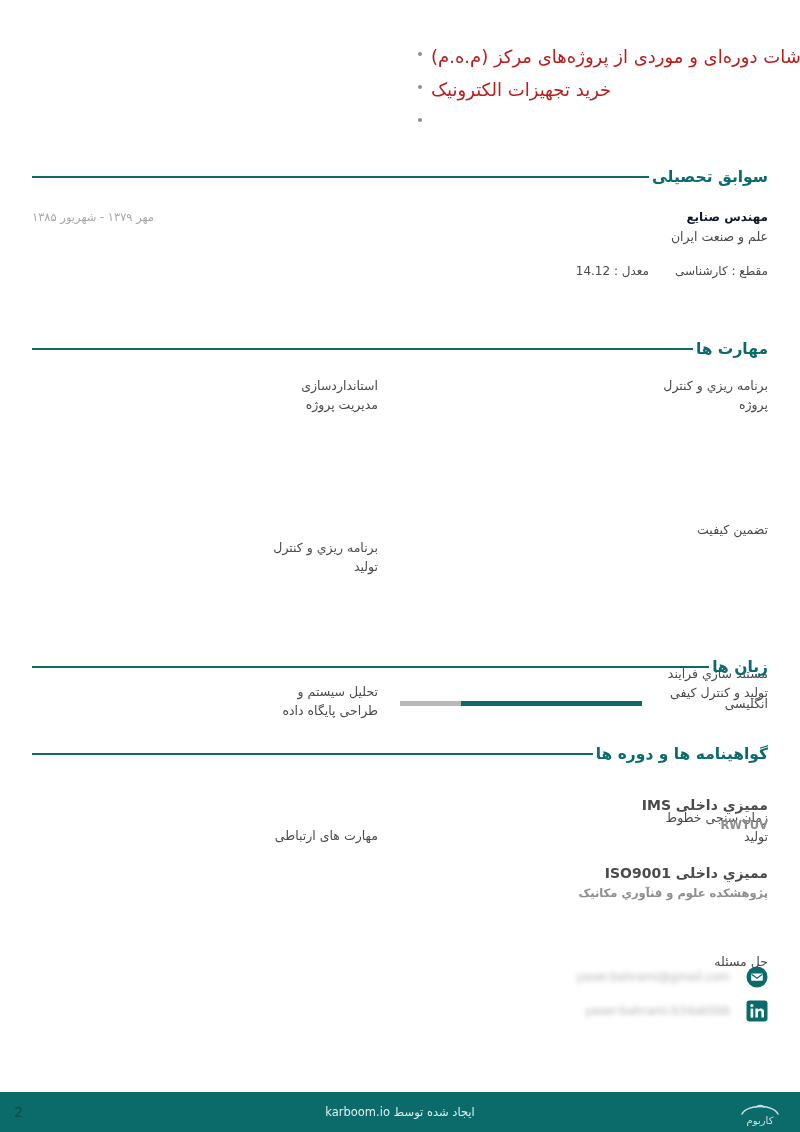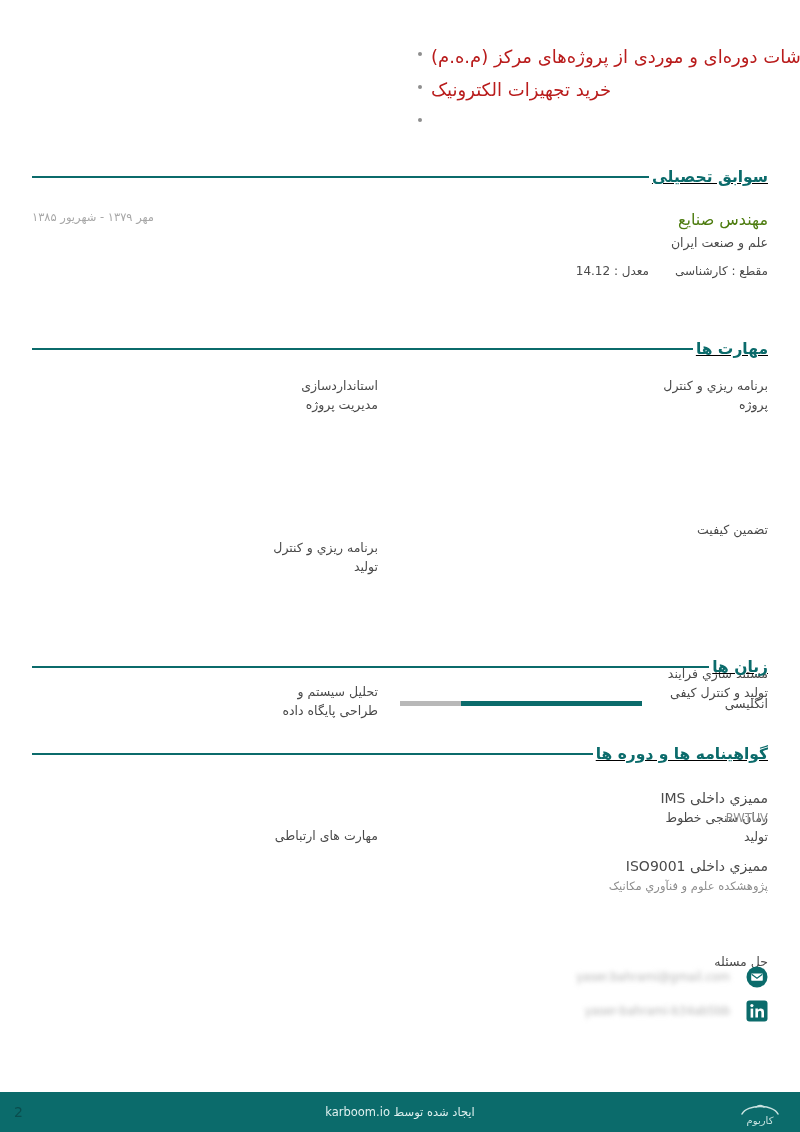--- a/index.html
+++ b/index.html
@@ -23,32 +23,31 @@
   .bullet-text {
     font-size:18px; color:#b91c1c; line-height:1.45; text-align:right;
     direction:rtl; white-space:nowrap;
   }
 
   
   .section { position:absolute; left:32px; right:32px; }
   .sec-head {
     display:flex; flex-direction:row; align-items:center; gap:3px;
     direction:rtl;
-    text-decoration:underline;
   }
   .sec-title {
     font-size:15.5px; font-weight:bold; color:#0b6b6b;
     white-space:nowrap; direction:rtl;
   }
   .sec-rule { flex:1 1 auto; height:2px; background:#0b6b6b; }
 
   
   .edu-body { position:relative; margin-top:22px; height:92px; }
   .edu-right { position:absolute; right:0; top:0; text-align:right; direction:rtl; }
-  .edu-degree { font-size:16px; font-weight:normal; color:#4d7c0f; line-height:1.5; }
+  .edu-degree { font-size:12px; font-weight:bold; color:#0f172a; line-height:1.5; }
   .edu-school { font-size:12.5px; color:#4a4a4a; line-height:1.7; }
   .edu-meta {
     position:absolute; right:0; top:56px; direction:rtl;
     display:flex; flex-direction:row; gap:26px; font-size:12px; color:#4a4a4a;
     white-space:nowrap;
   }
   .edu-date {
     position:absolute; left:0; top:2px; font-size:11.5px; color:#a8a8a8;
     direction:rtl; white-space:nowrap;
   }
@@ -77,21 +76,21 @@
   .lang-row {
     display:flex; flex-direction:row; align-items:flex-start; gap:14px;
     direction:rtl; width:50%;
   }
   .lang-label {
     width:112px; flex:0 0 112px; text-align:right; direction:rtl;
     font-size:12.5px; color:#4a4a4a; line-height:1.52;
   }
 
   
-  .cert-list { margin-top:24px; }
+  .cert-list { margin-top:31px;font-weight:bold; }
   .cert-item { text-align:right; direction:rtl; margin-bottom:26px; }
   .cert-name { font-size:14px; color:#4a4a4a; line-height:1.6; }
   .cert-org { font-size:11.5px; color:#8e8e8e; line-height:1.7; }
 
   
   .contact-list { margin-top:16px; display:flex; flex-direction:column; gap:12px; }
   .contact-row {
     display:flex; flex-direction:row; align-items:center; gap:16px;
     direction:rtl; justify-content:flex-start;
   }

